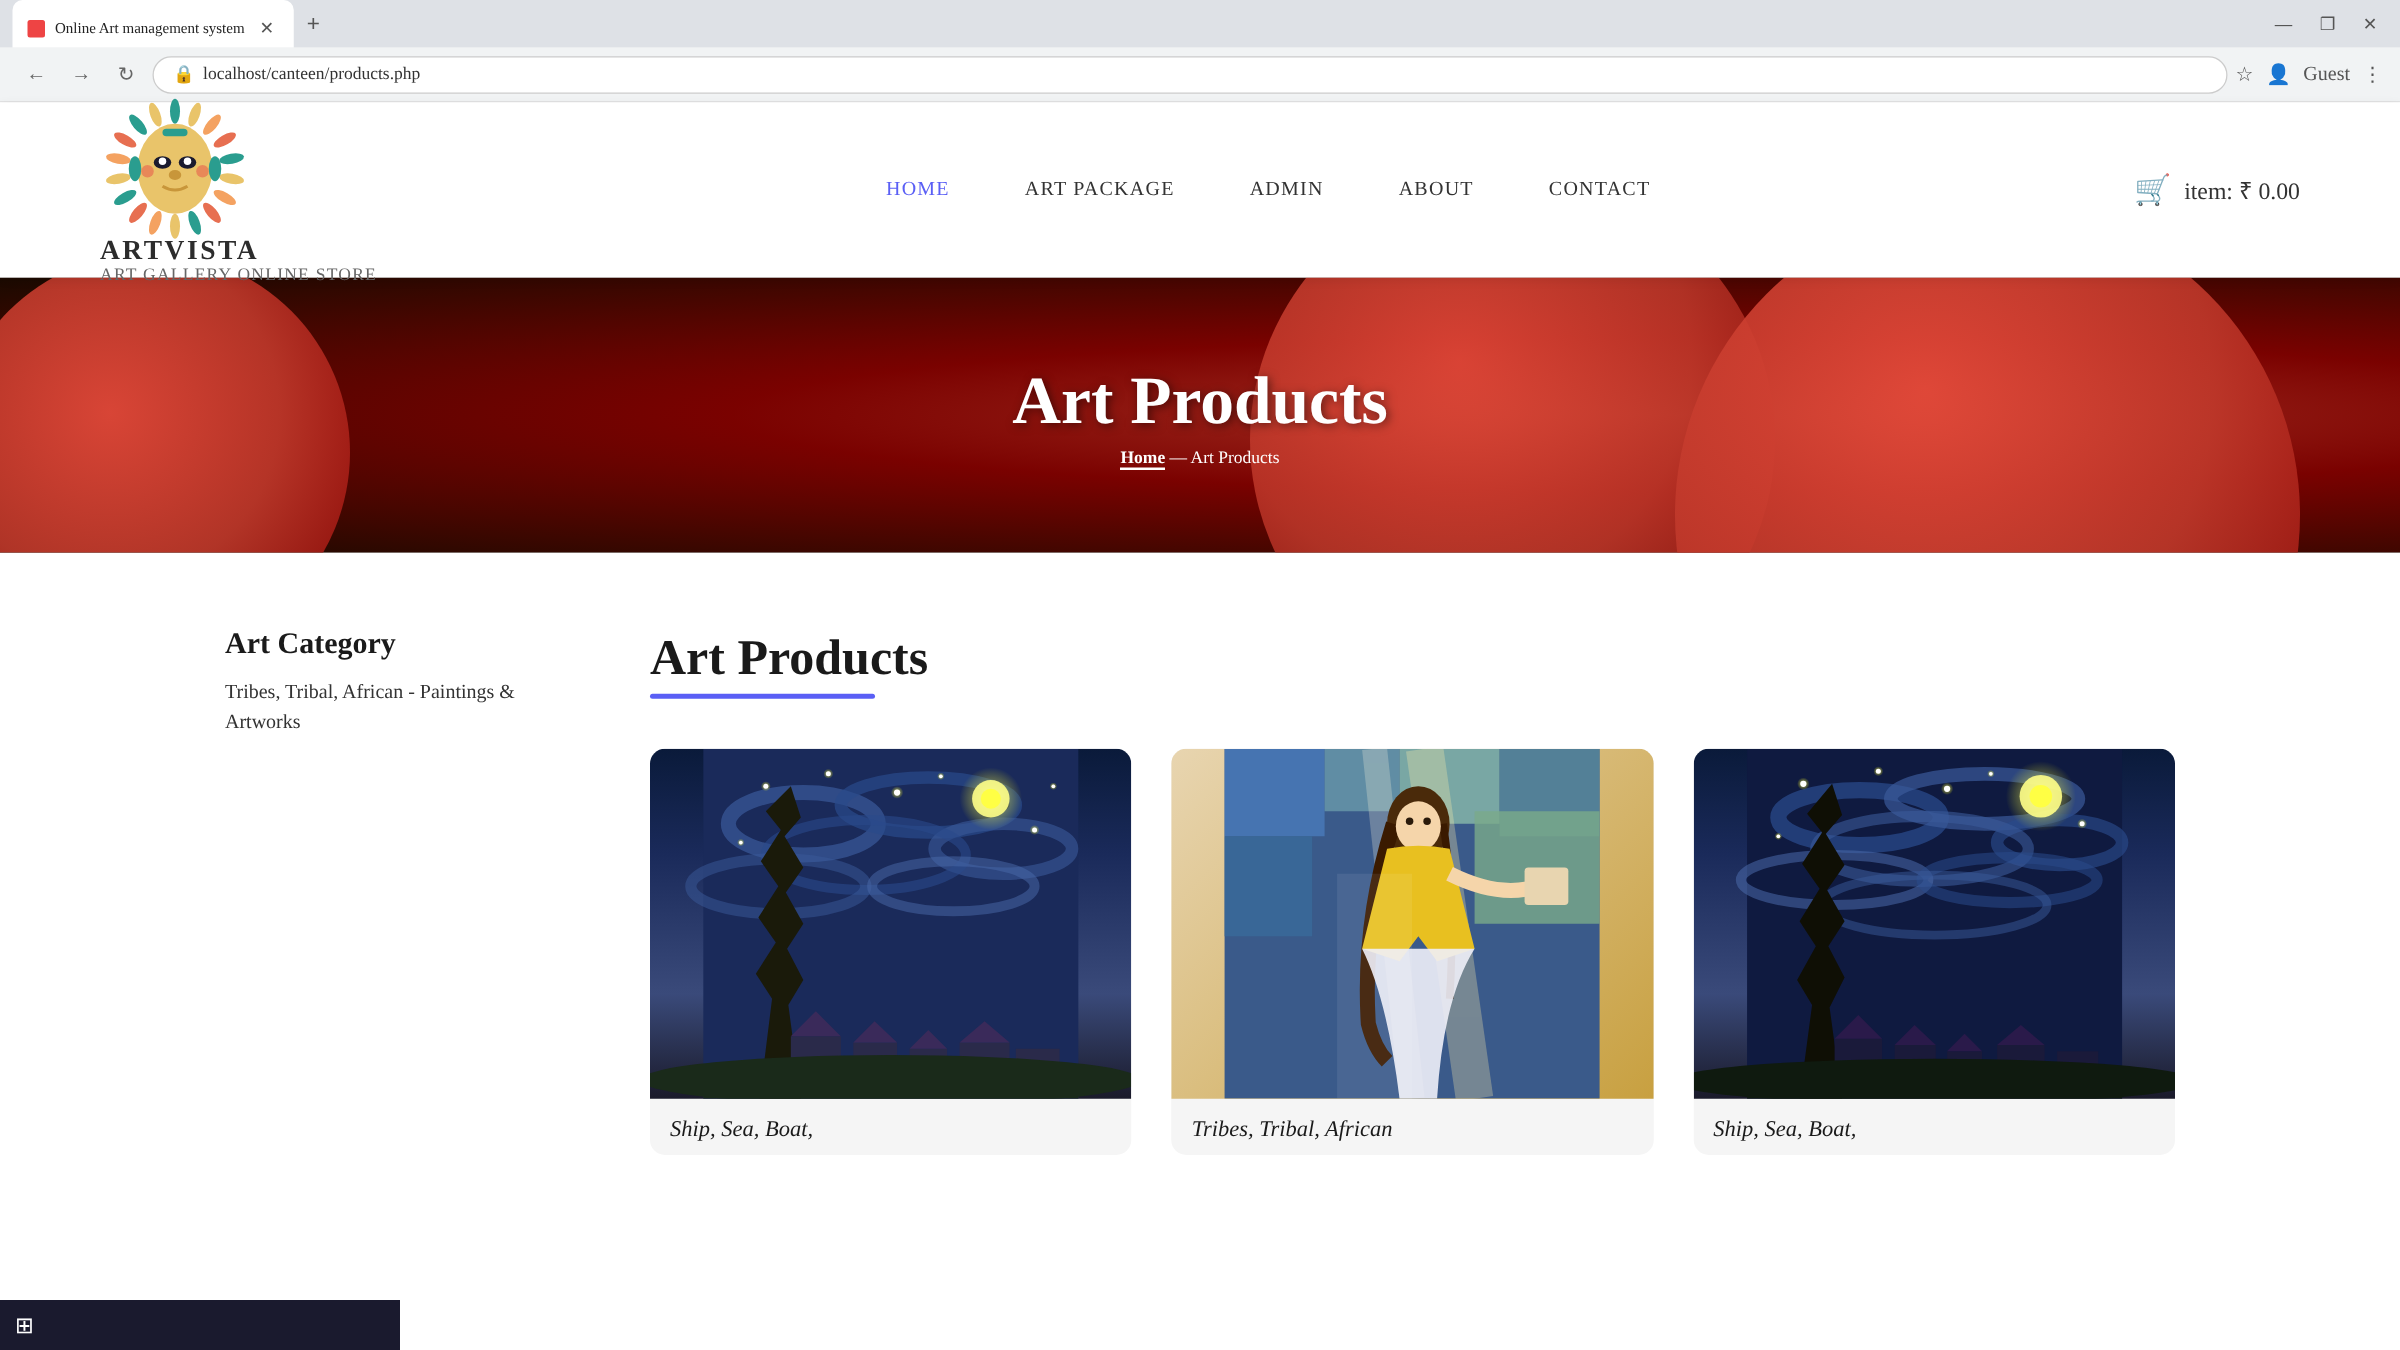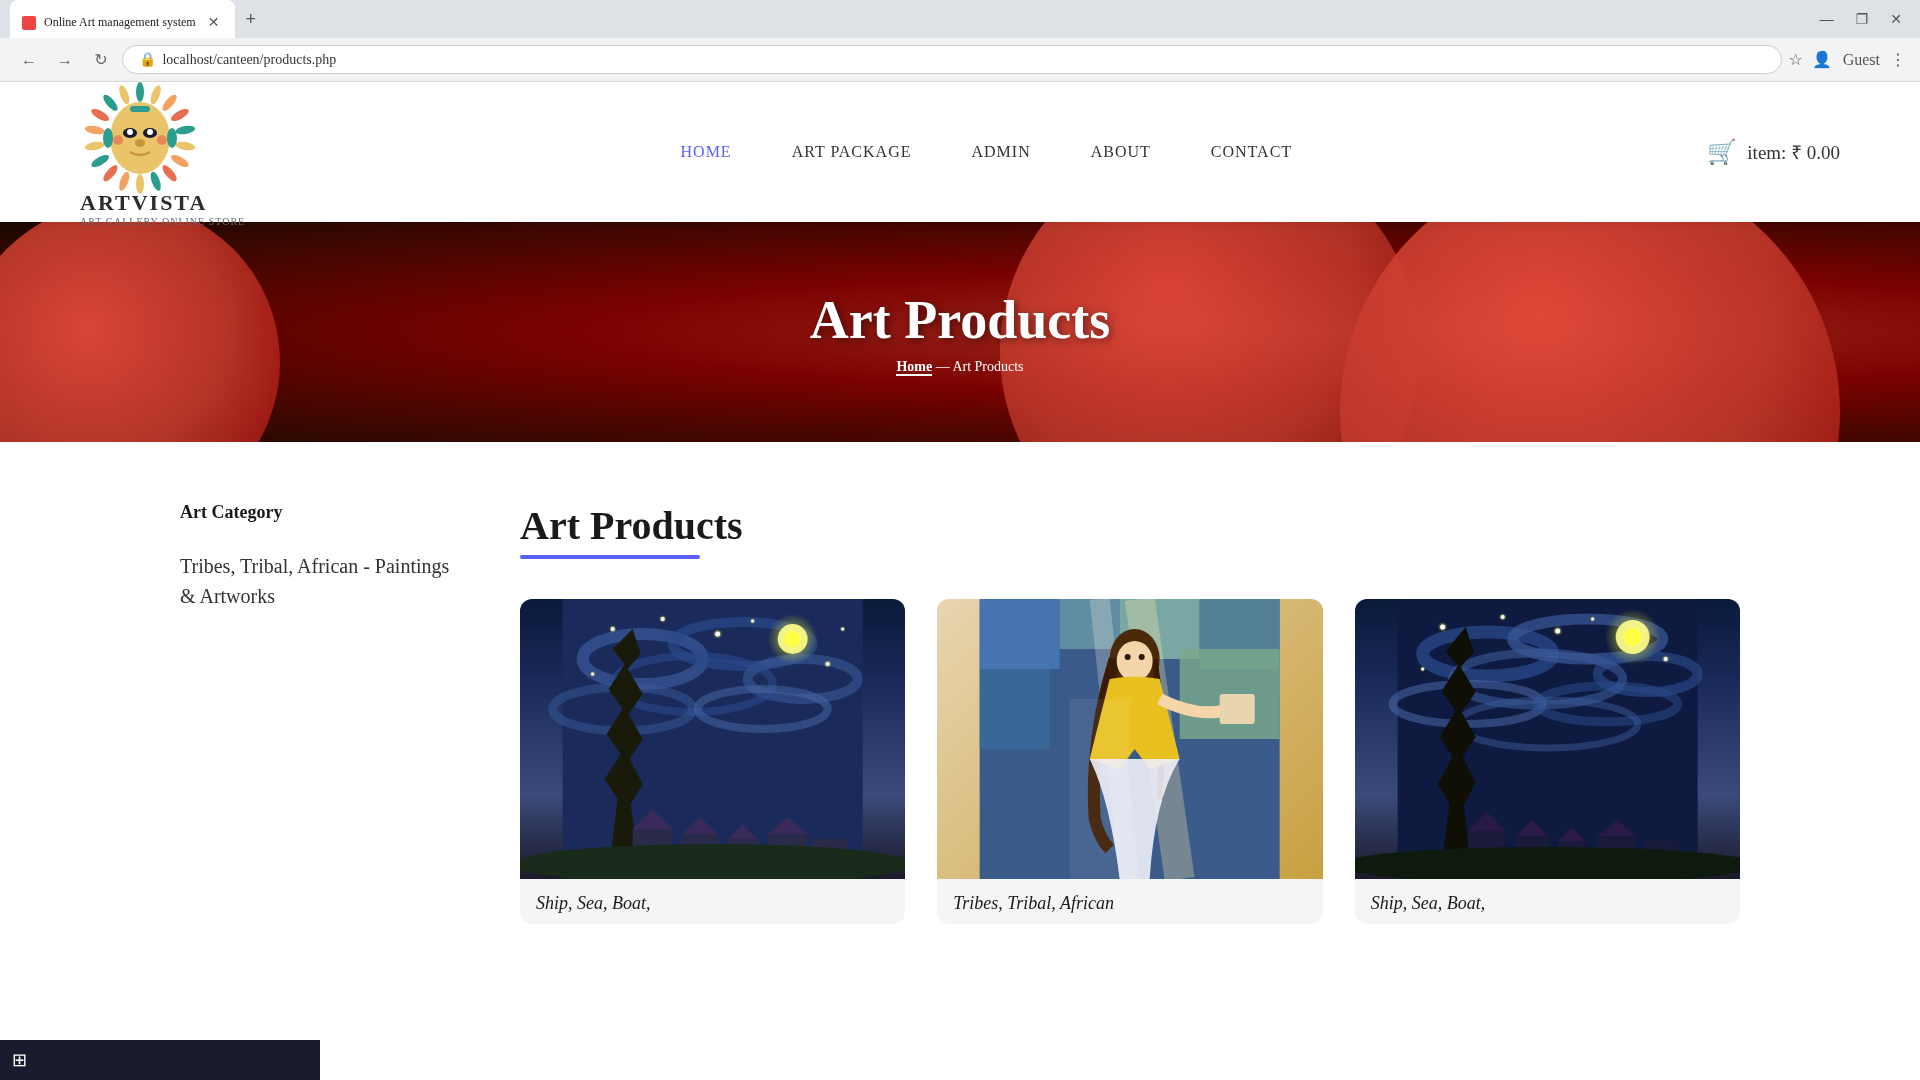--- a/index.html
+++ b/index.html
@@ -49,21 +49,21 @@
       height: 120px;
     }
     .logo-text {
       font-size: 22px;
       font-weight: bold;
       letter-spacing: 2px;
       color: #2c2c2c;
       margin-top: -8px;
     }
     .logo-sub {
-      font-size: 10px;
+      font-size: 14px;
       color: #666;
       letter-spacing: 1px;
     }
     .main-nav {
       display: flex;
       gap: 60px;
       align-items: center;
       flex: 1;
       justify-content: center;
     }
@@ -169,27 +169,27 @@
       padding: 60px 180px 60px 180px;
       gap: 60px;
     }
 
     
     .sidebar {
       width: 280px;
       flex-shrink: 0;
     }
     .sidebar-title {
-      font-size: 18px;
+      font-size: 24px;
       font-weight: bold;
       color: #1a1a1a;
-      margin-bottom: 28px;
+      margin-bottom: 13px;
     }
     .sidebar-item {
-      font-size: 20px;
+      font-size: 16px;
       color: #333;
       margin-bottom: 22px;
       line-height: 1.5;
       cursor: pointer;
     }
 
     
     .products-section {
       flex: 1;
     }

